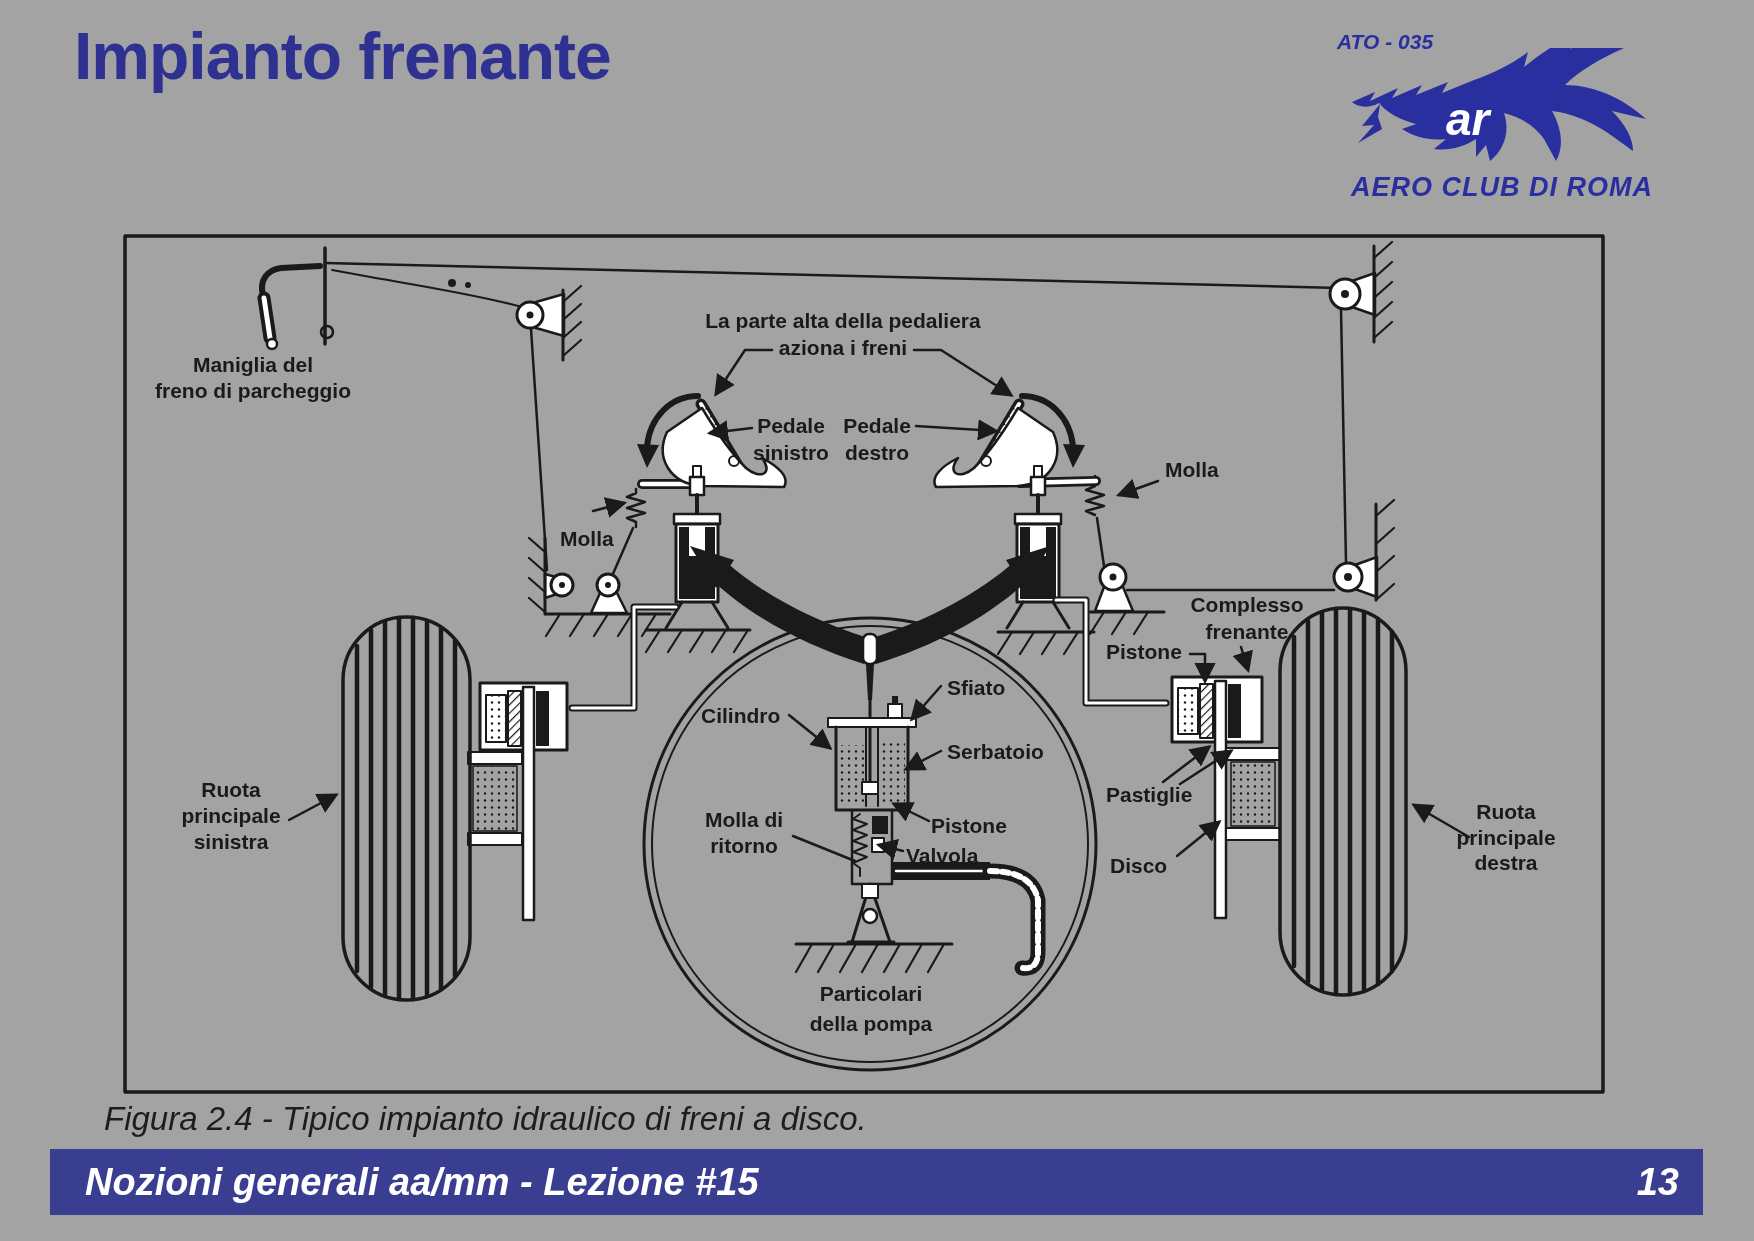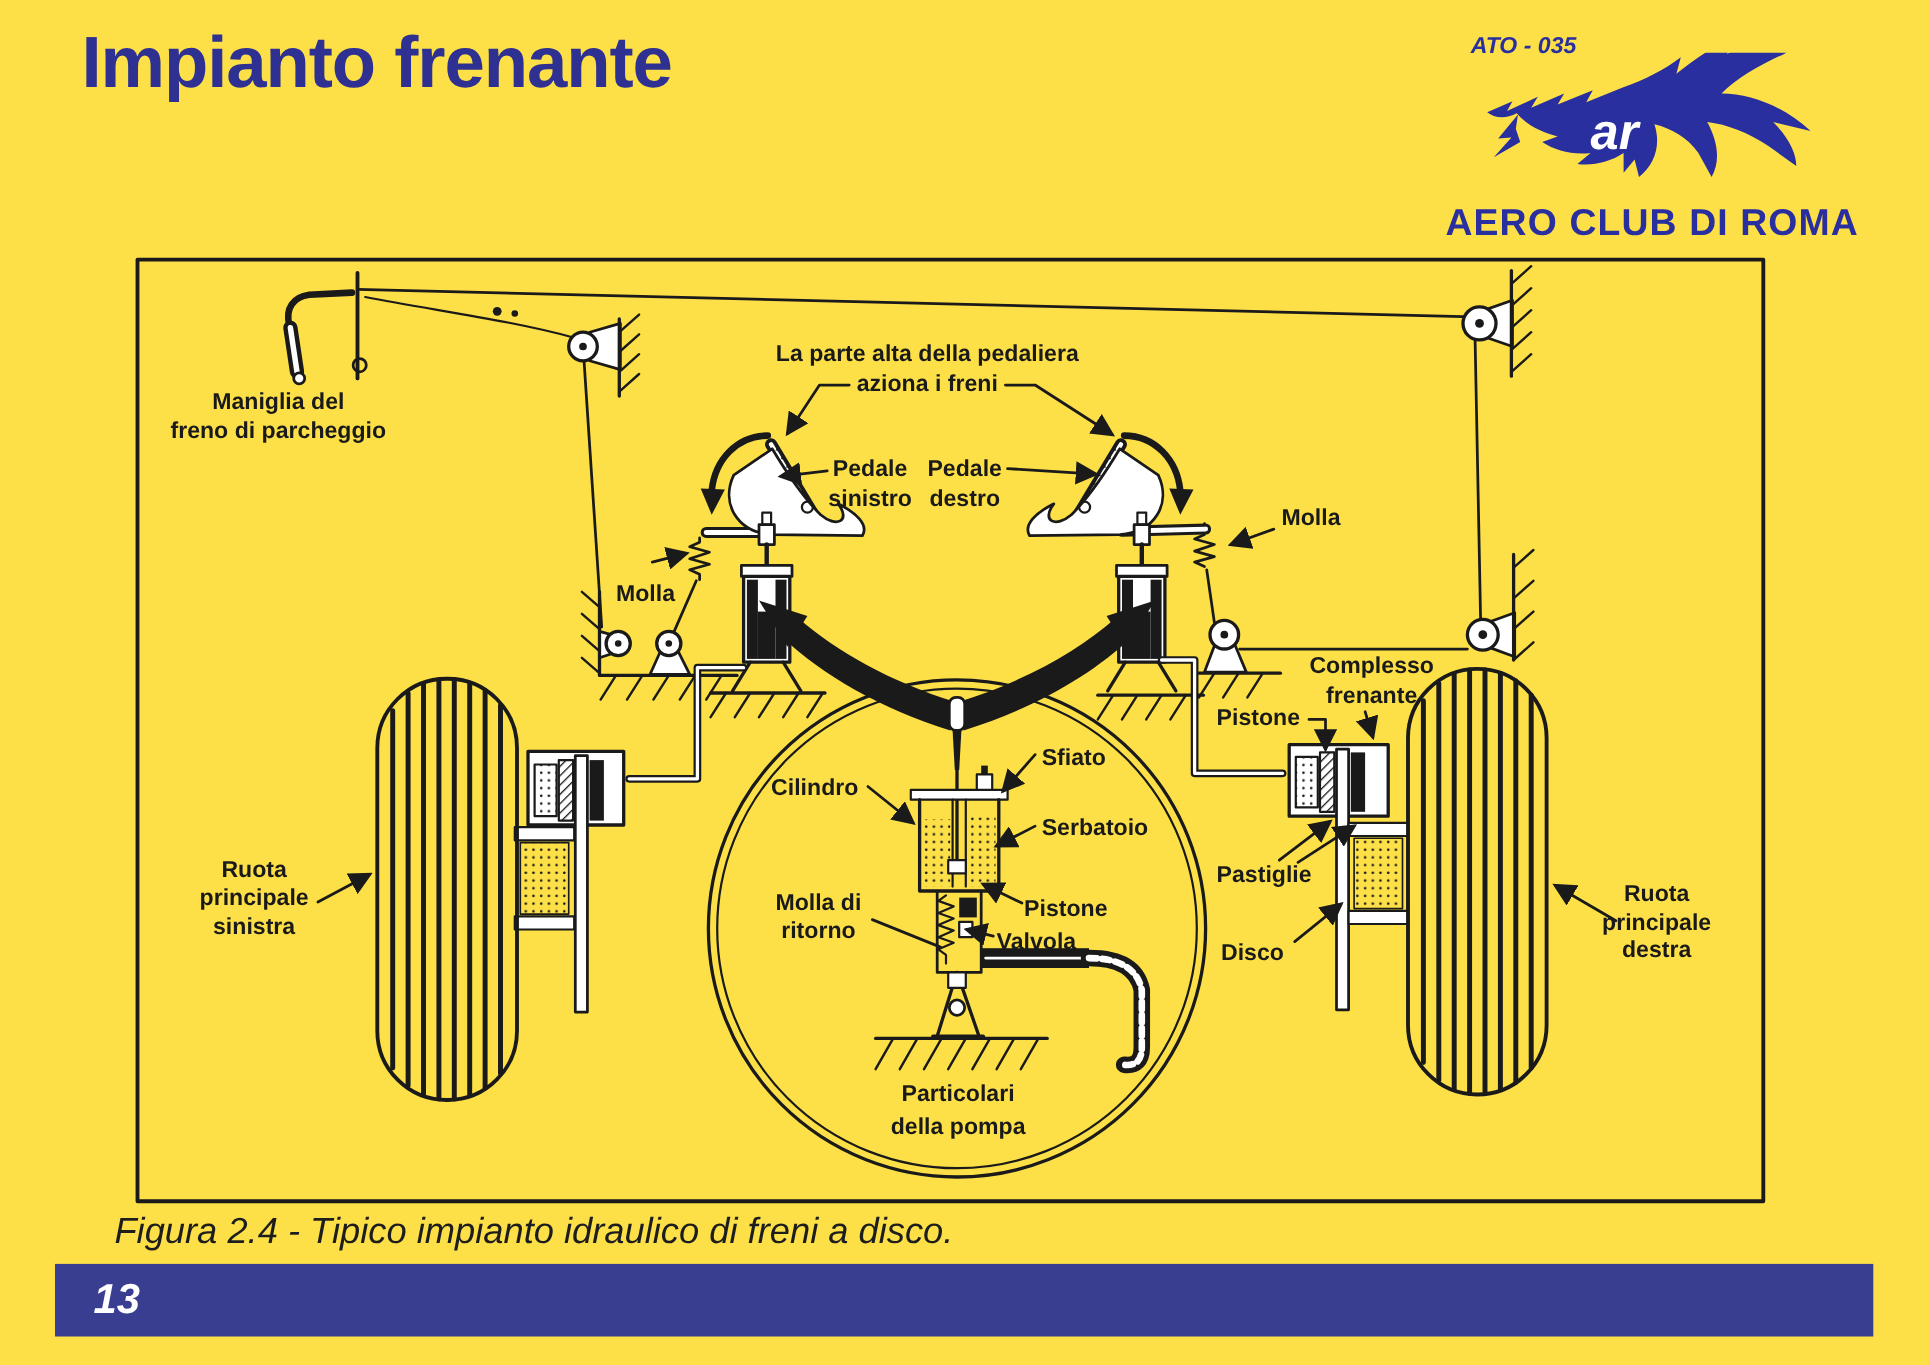--- a/index.html
+++ b/index.html
@@ -1,23 +1,23 @@
 <!DOCTYPE html>
 <html><head>
 <meta charset="utf-8">
 <style>
   html,body{margin:0;padding:0;background:#888;}
-  .slide{position:relative;width:1754px;height:1241px;background:#fde047;overflow:hidden;
+  .slide{position:relative;width:1754px;height:1241px;background:#a3a3a3;overflow:hidden;
          font-family:"Liberation Sans",sans-serif;}
   .title{position:absolute;left:74px;top:18px;font-size:66px;font-weight:bold;
          color:#2e3191;letter-spacing:-1px;white-space:nowrap;}
   .logo-block{position:absolute;left:1300px;top:26px;width:404px;height:190px;}
   .ato{position:absolute;left:37px;top:4px;font-size:21px;font-weight:bold;font-style:italic;color:#2a2fa0;}
-  .club{position:absolute;left:0;top:158px;width:100%;text-align:center;font-size:34px;
-        font-weight:bold;color:#2a2fa0;letter-spacing:1px;white-space:nowrap;}
+  .club{position:absolute;left:0;top:146px;width:100%;text-align:center;font-size:27px;
+        font-weight:bold;font-style:italic;color:#2a2fa0;letter-spacing:1px;white-space:nowrap;}
   .eagle{position:absolute;left:0;top:22px;}
   .caption{position:absolute;left:104px;top:1100px;font-size:33px;font-style:italic;color:#1d1d1d;white-space:nowrap;}
   .footer{position:absolute;left:50px;top:1149px;width:1653px;height:66px;background:#3a3e90;
           display:flex;align-items:center;justify-content:space-between;box-sizing:border-box;
           padding:0 24px 0 35px;color:#ffffff;font-size:38px;font-weight:bold;font-style:italic;}
   .diag{position:absolute;left:0;top:0;width:1754px;height:1241px;}
   .lbl{font-family:"Liberation Sans",sans-serif;font-weight:bold;font-size:21px;fill:#1a1a1a;}
   .monogram{font-family:"Liberation Sans",sans-serif;font-weight:bold;font-style:italic;font-size:46px;fill:#ffffff;}
 </style>
 </head>
@@ -365,16 +365,17 @@
       <text x="931" y="833">Pistone</text>
       <text x="906" y="863">Valvola</text>
       <text x="871" y="1001" text-anchor="middle">Particolari</text>
       <text x="871" y="1031" text-anchor="middle">della pompa</text>
     </g>
   </svg>
 
   <div class="caption">Figura 2.4 - Tipico impianto idraulico di freni a disco.</div>
 
   <div class="footer">
+    <span>Nozioni generali aa/mm - Lezione #15</span>
     <span>13</span>
   </div>
 
 </div>
 
 </body></html>

